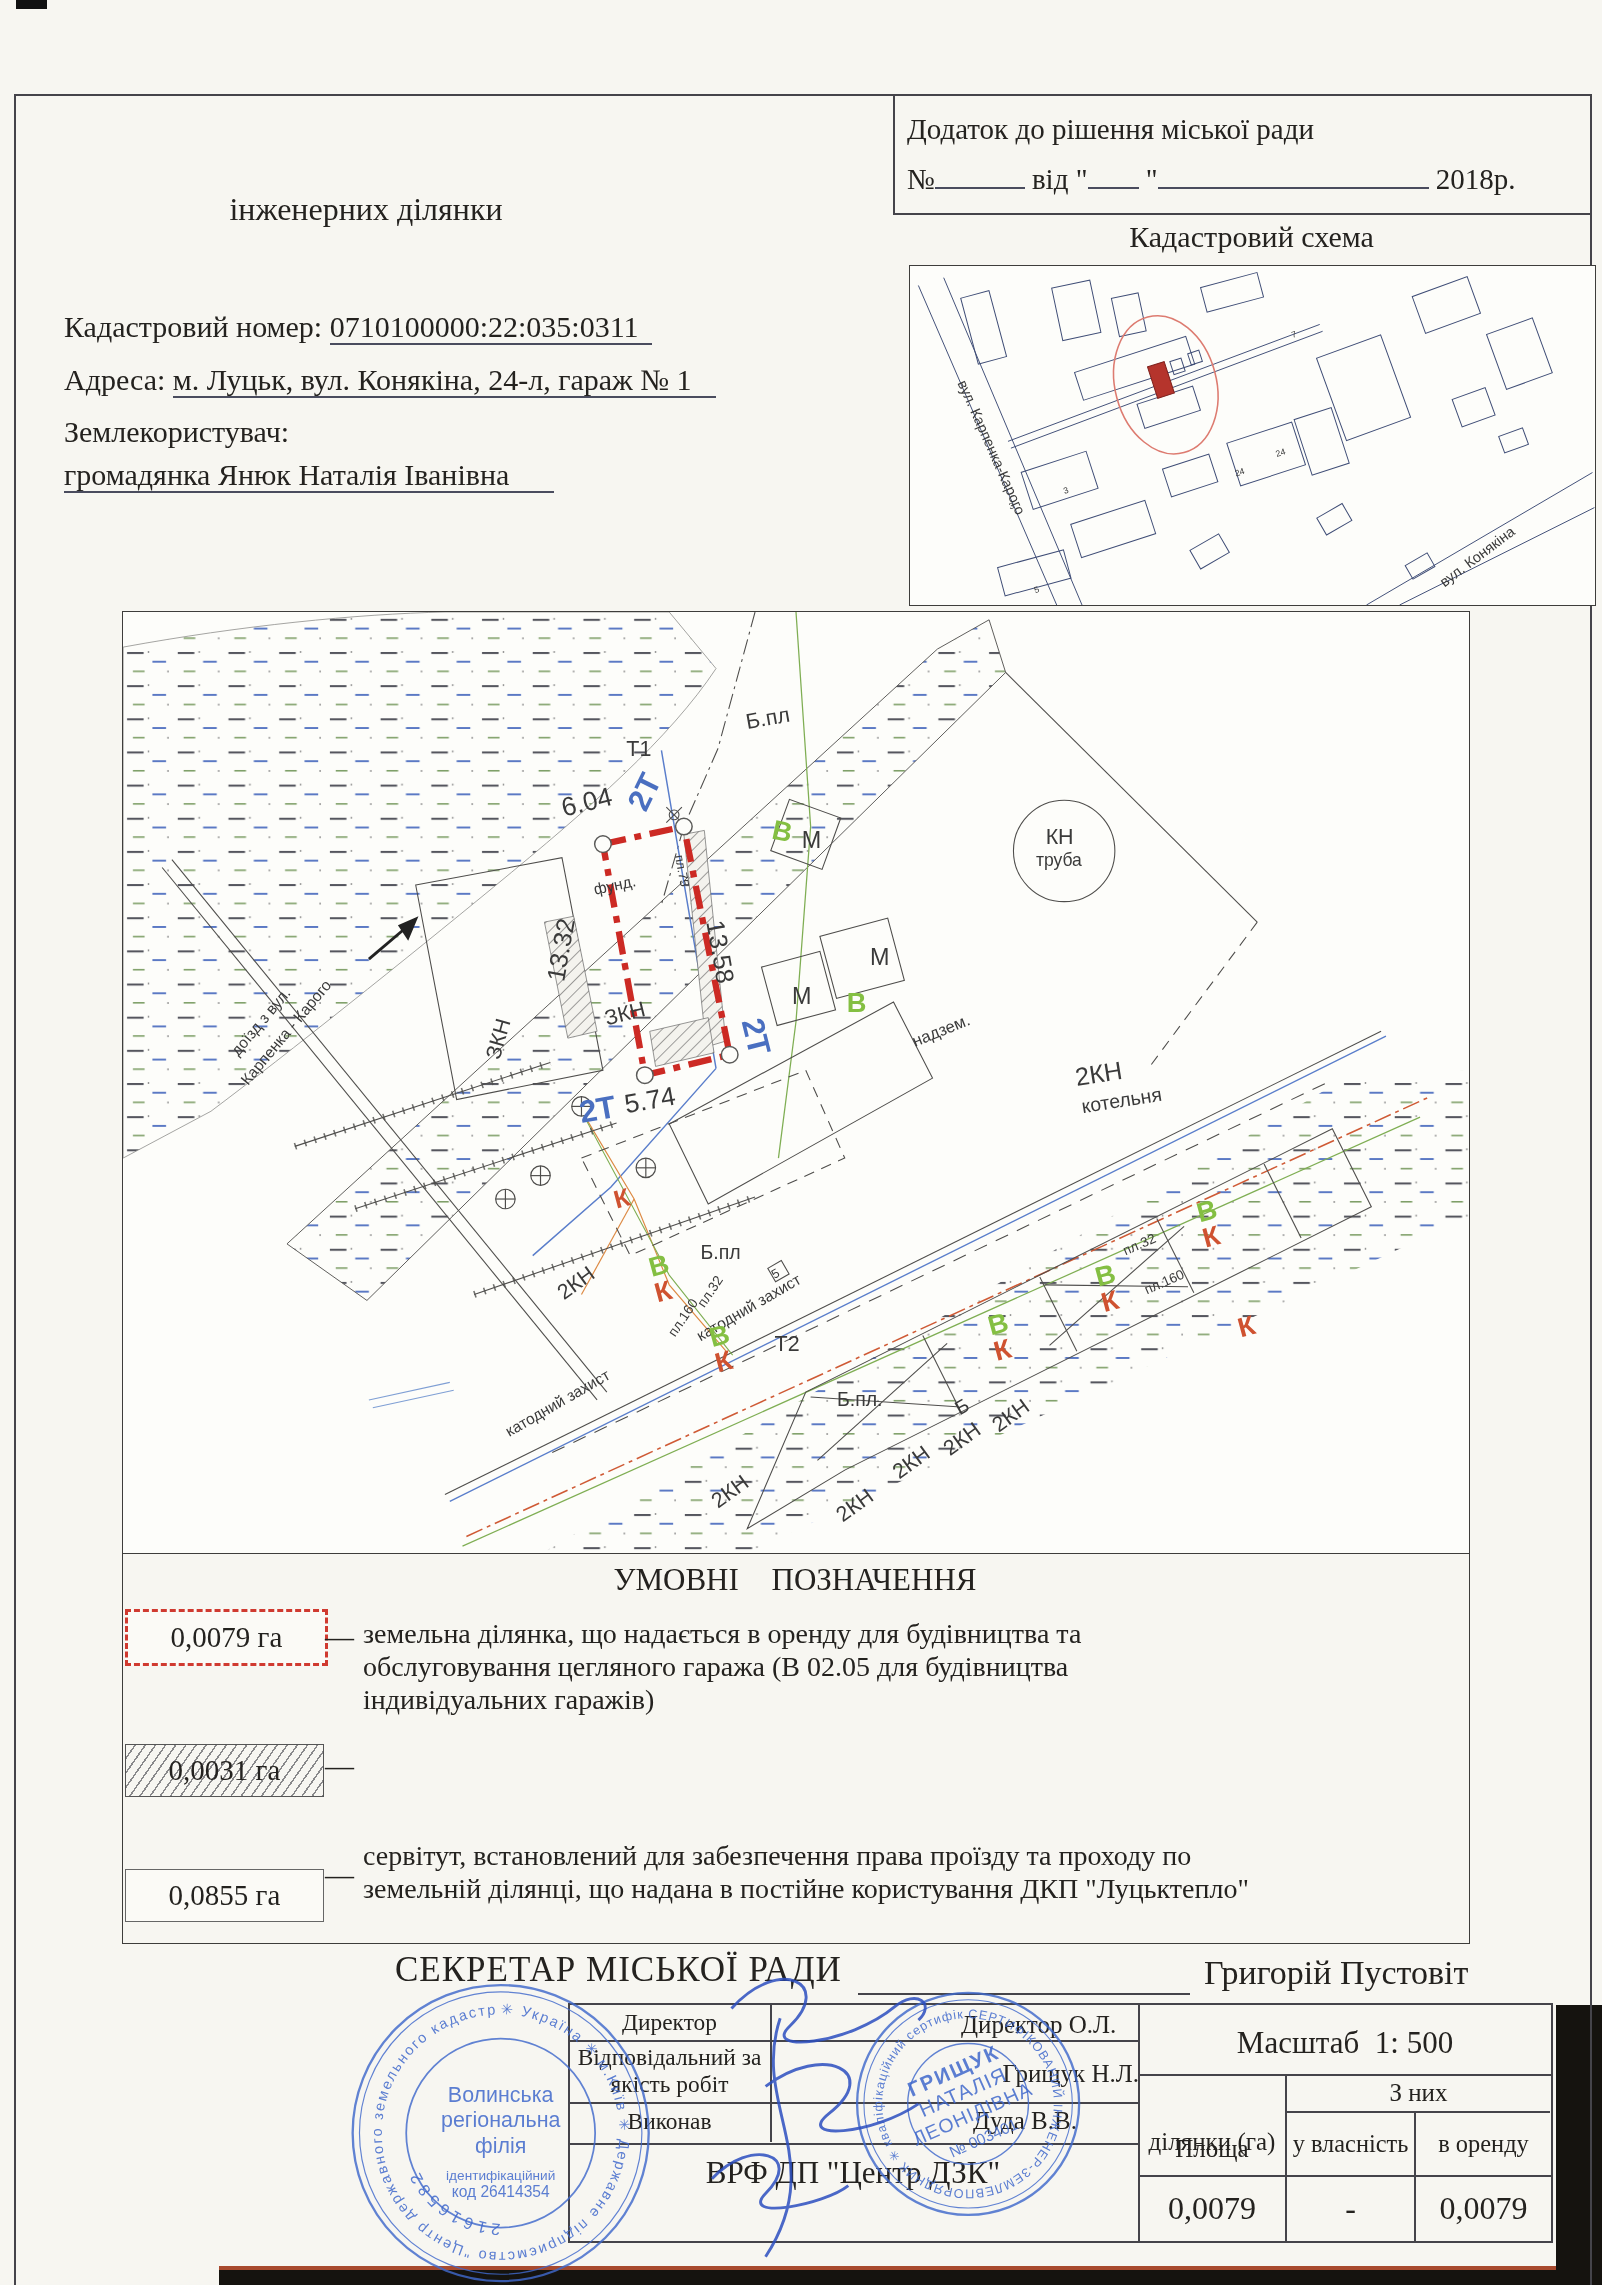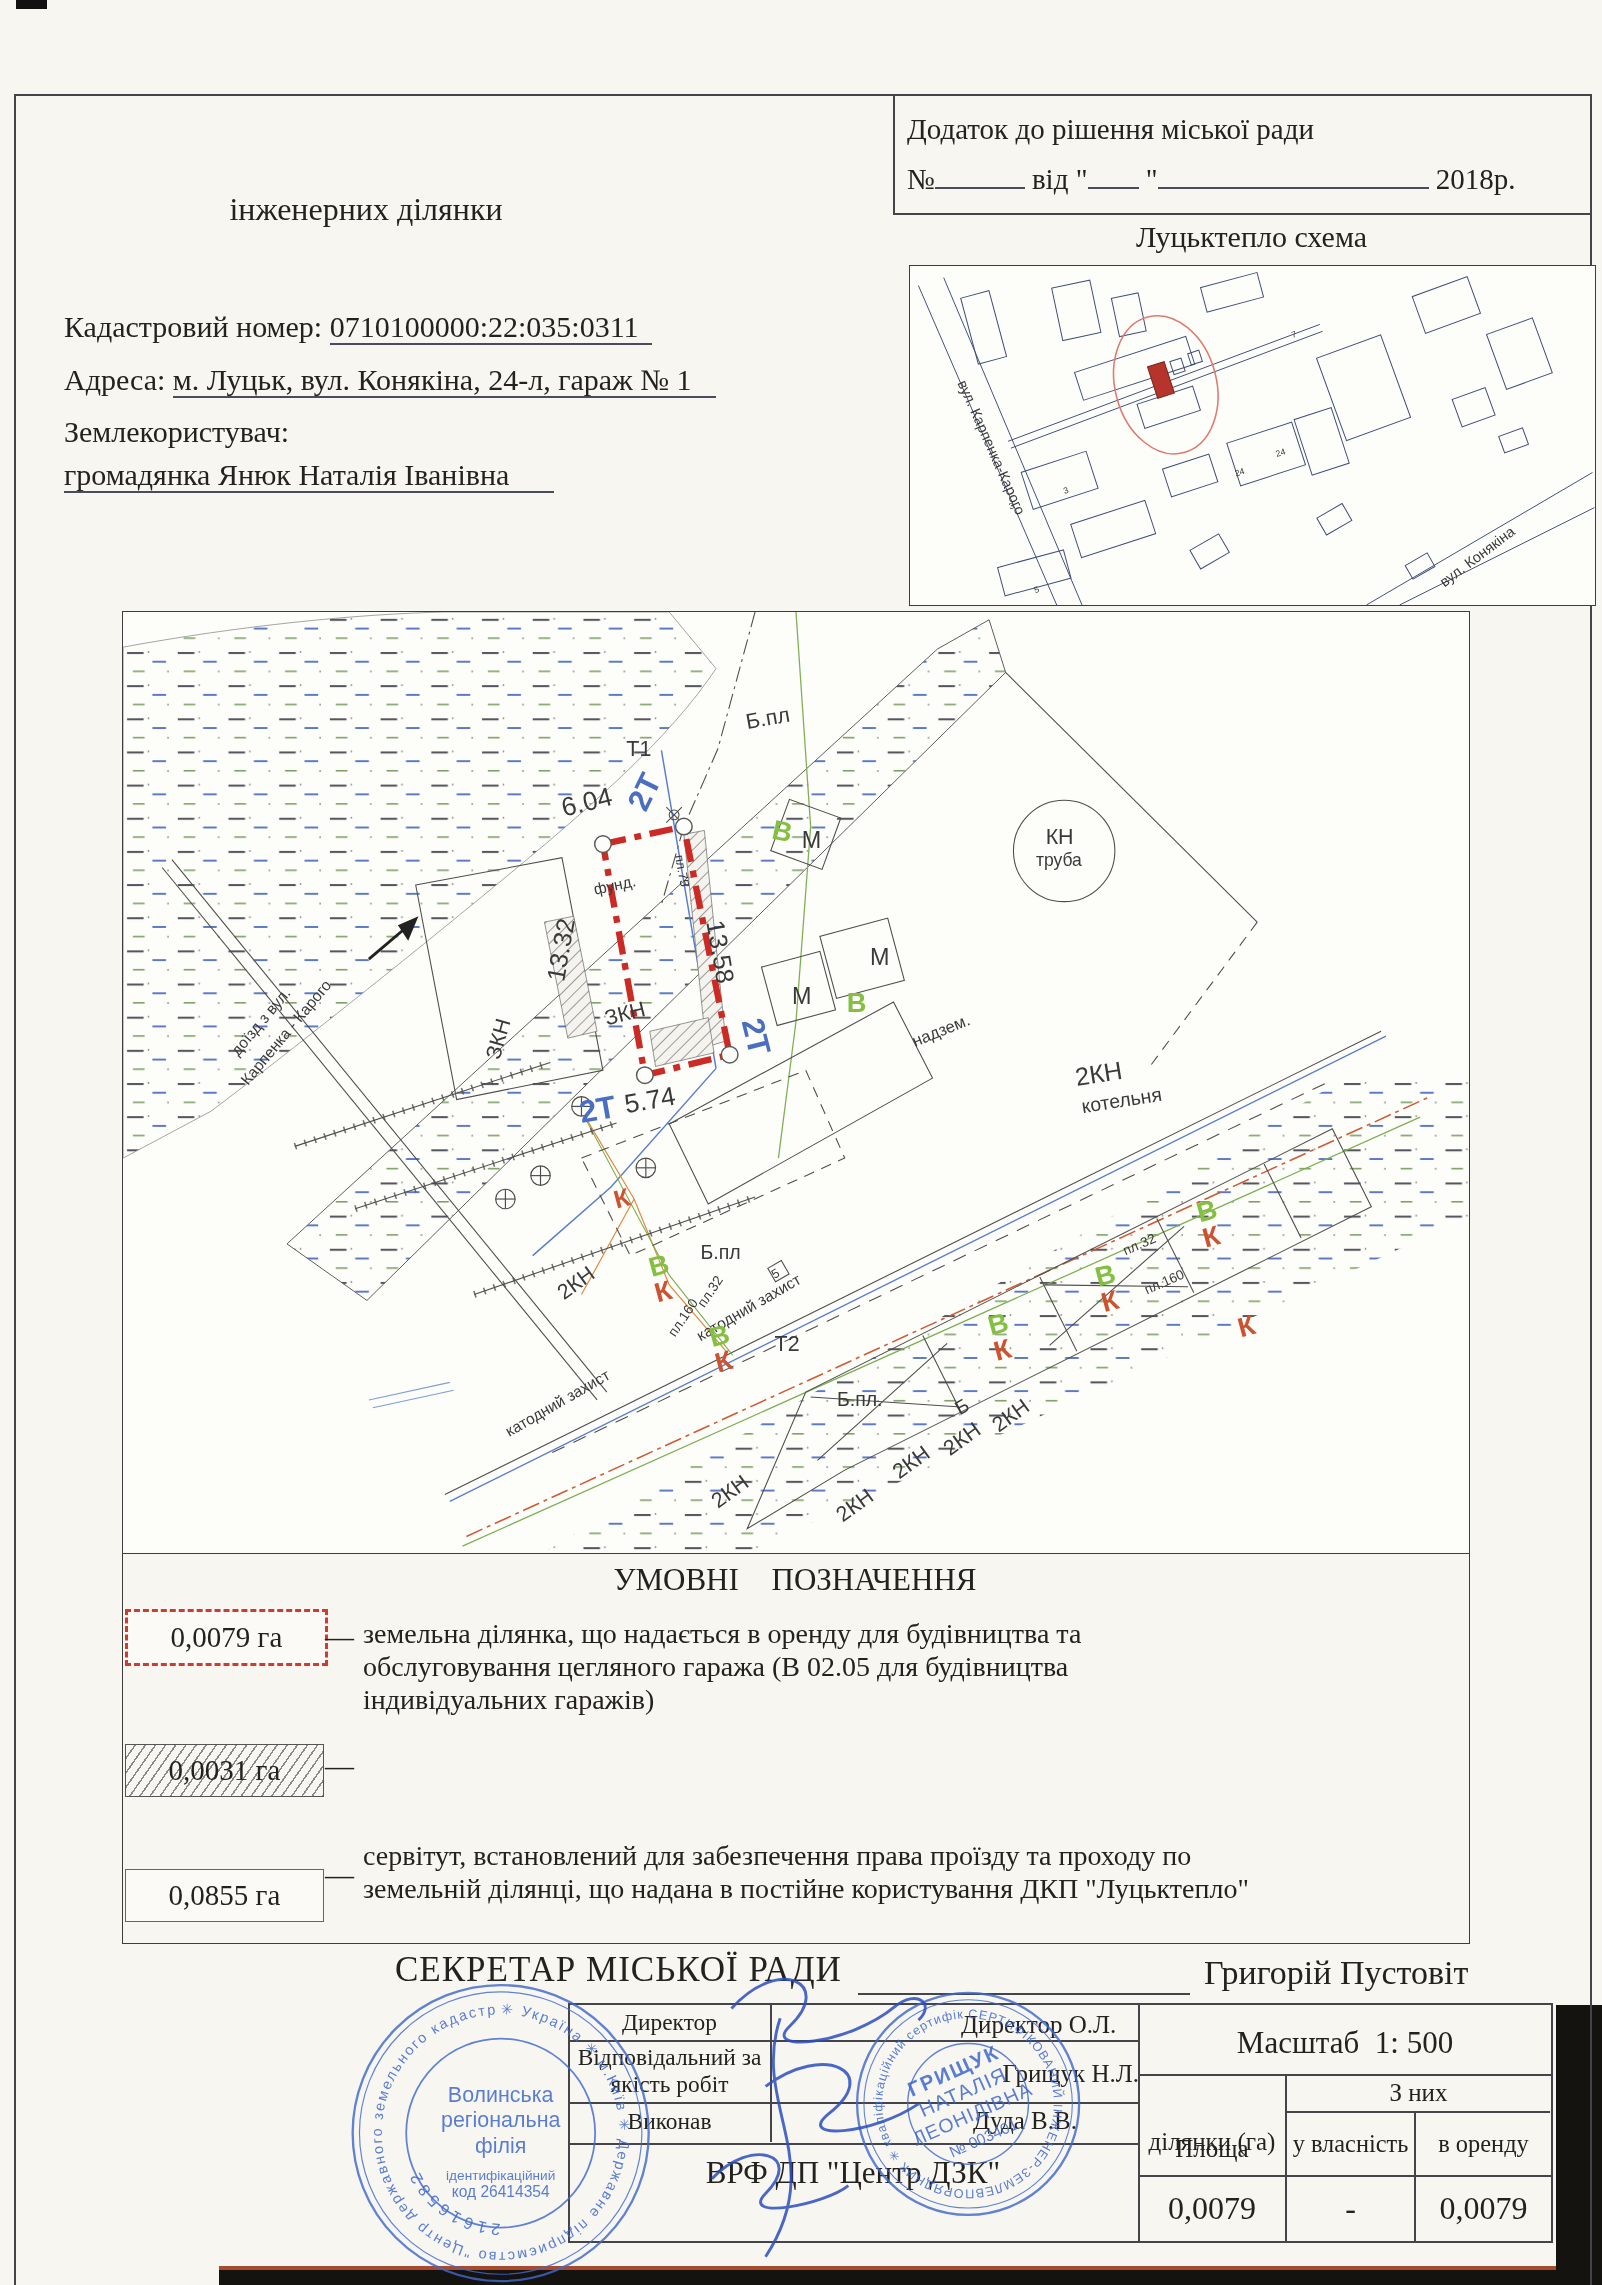--- a/index.html
+++ b/index.html
@@ -34,21 +34,21 @@
 
   <div class="abs ctr" style="left:122px;top:191px;width:488px;font-size:32px;">інженерних ділянки</div>
 
   <div class="abs" style="left:907px;top:113px;width:673px;font-size:29px;">Додаток до рішення міської ради</div>
   <div class="abs" style="left:907px;top:158px;width:673px;font-size:29px;">
     <span>№</span><span class="seg" style="width:90px;"></span>
     <span>від "</span><span class="seg" style="width:51px;"></span>
     <span>"</span><span class="seg" style="width:271px;"></span>
     <span>2018р.</span>
   </div>
-  <div class="abs ctr" style="left:909px;top:220px;width:685px;font-size:30px;">Луцьктепло схема</div>
+  <div class="abs ctr" style="left:909px;top:220px;width:685px;font-size:30px;">Кадастровий схема</div>
 
   <div class="abs" style="left:64px;top:310px;font-size:30px;">
     <span>Кадастровий номер:</span>
     <span class="u" style="padding-right:13.7px;">0710100000:22:035:0311</span>
   </div>
   <div class="abs" style="left:64px;top:363px;font-size:30px;">
     <span>Адреса:</span>
     <span class="u" style="padding-right:25px;">м. Луцьк, вул. Конякіна, 24-л, гараж № 1</span>
   </div>
   <div class="abs" style="left:64px;top:415px;font-size:30px;">Землекористувач:</div>

